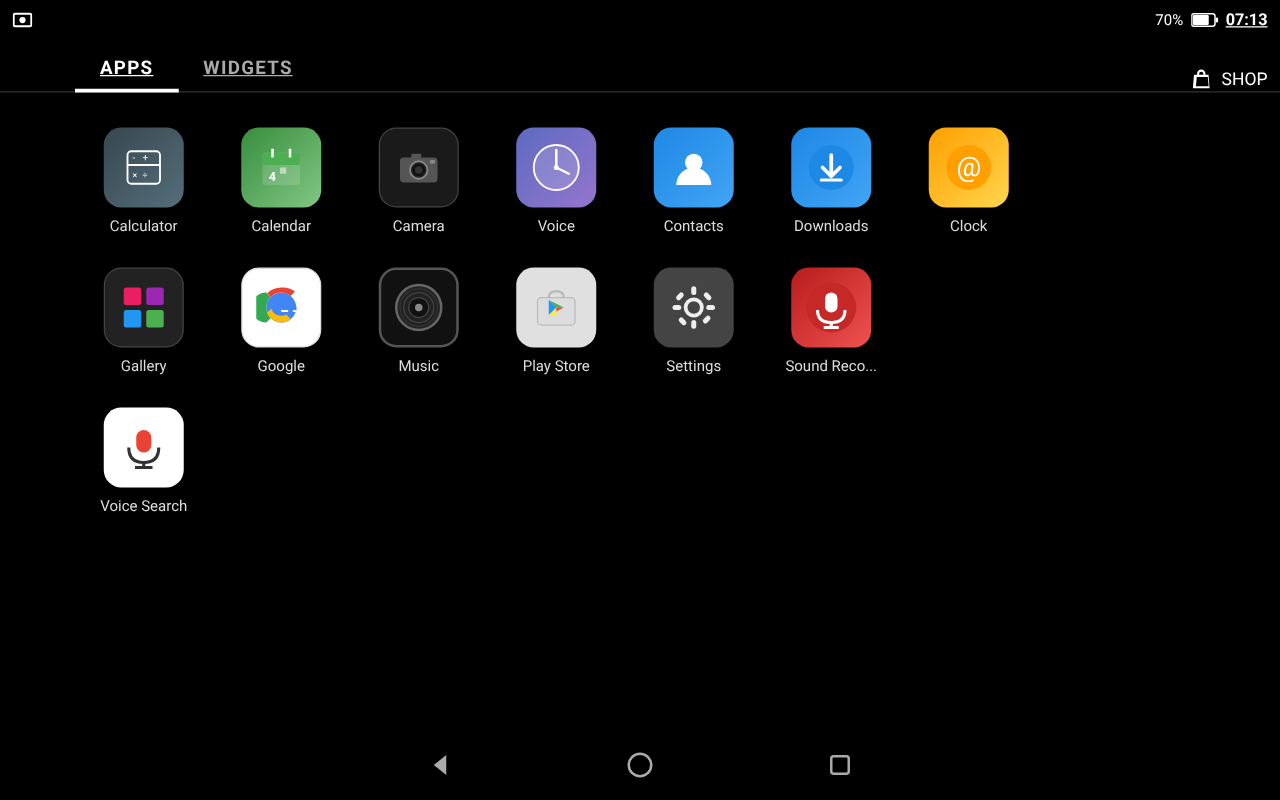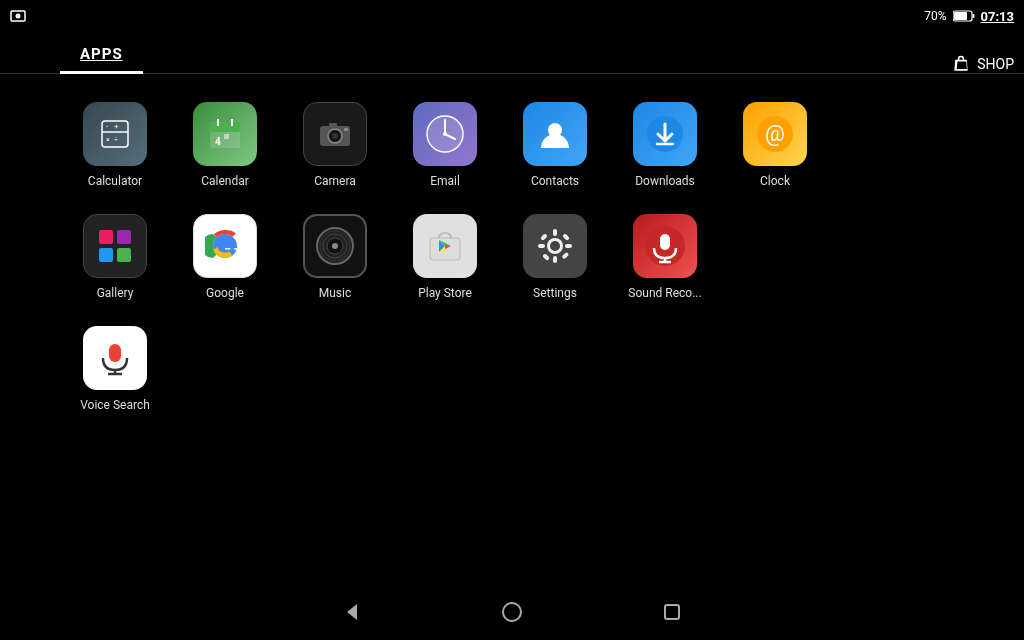--- a/index.html
+++ b/index.html
@@ -177,20 +177,21 @@
       <rect x="0" y="1" width="19" height="10" rx="2" fill="none" stroke="white" stroke-width="1.2"></rect>
       <rect x="1" y="2" width="13" height="8" rx="1" fill="white"></rect>
       <rect x="19.5" y="4" width="2" height="4" rx="1" fill="white"></rect>
     </svg>
     <span style="font-weight:bold;font-size:13px;text-decoration:underline;">07:13</span>
   </div>
 </div>
 
 <div id="tabs">
   <div class="tab active">APPS</div>
+  <div class="tab">WIDGETS</div>
   <div id="shop-btn">
     <svg width="20" height="20" viewBox="0 0 24 24" fill="white">
       <path d="M19 7h-3V6a4 4 0 0 0-8 0v1H5l-1 13h16L19 7zm-9-1a2 2 0 0 1 4 0v1h-4V6zM6.9 18l.8-9h10.6l.8 9H6.9z"></path>
     </svg>
     <span>SHOP</span>
   </div>
 </div>
 
 <div id="app-grid">
 
@@ -246,21 +247,21 @@
     <div class="app-item">
       <div class="app-icon clock-icon">
         <svg width="44" height="44" viewBox="0 0 44 44">
           <circle cx="22" cy="22" r="18" fill="white" fill-opacity="0.15" stroke="white" stroke-width="1.5"></circle>
 
           <path d="M22 22 L22 8" stroke="white" stroke-width="2" stroke-linecap="round"></path>
           <path d="M22 22 L32 27" stroke="white" stroke-width="2" stroke-linecap="round"></path>
           <circle cx="22" cy="22" r="2" fill="white"></circle>
         </svg>
       </div>
-      <span class="app-label">Email</span>
+      <span class="app-label">Voice</span>
     </div>
 
     <div class="app-item">
       <div class="app-icon contacts-icon">
         <svg width="40" height="40" viewBox="0 0 40 40">
           <circle cx="20" cy="16" r="7" fill="white"></circle>
           <path d="M6 34c0-7.7 6.3-14 14-14s14 6.3 14 14" fill="white"></path>
         </svg>
       </div>
       <span class="app-label">Contacts</span>

